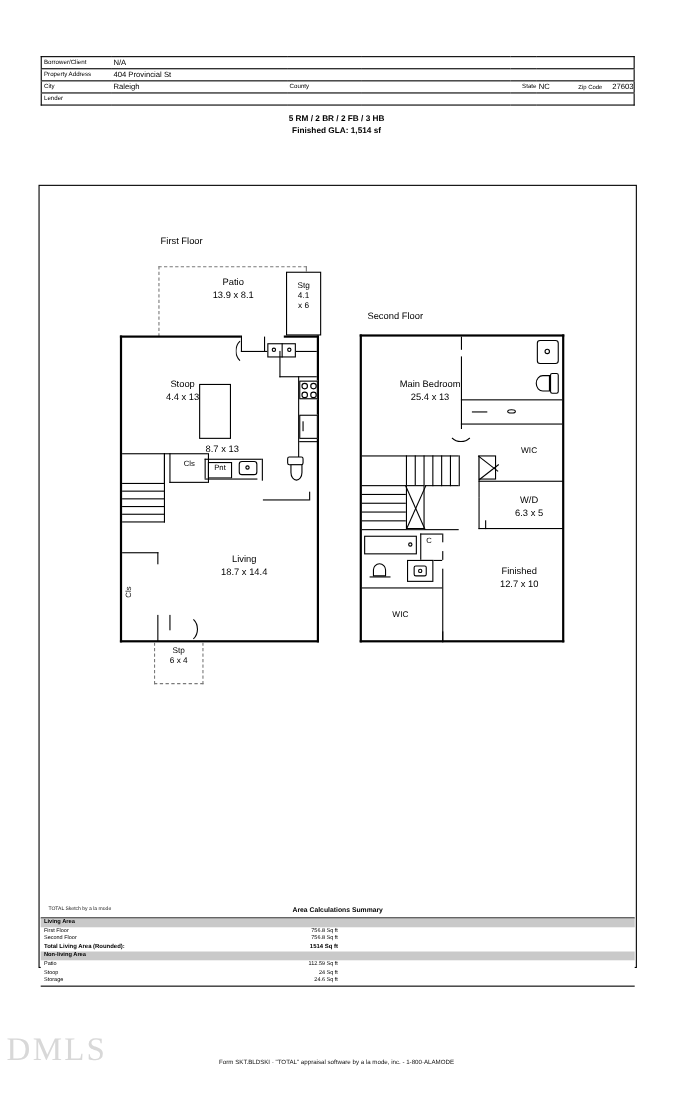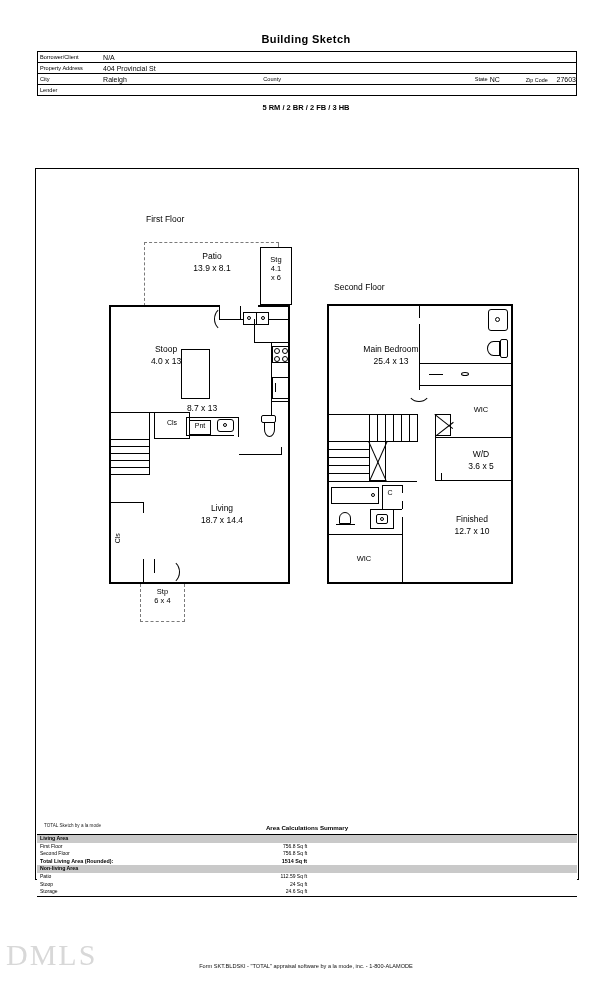--- a/index.html
+++ b/index.html
@@ -101,21 +101,20 @@
     font-family:"Liberation Serif", serif;
     font-size:30px;letter-spacing:2px;color:#d8d8d8;
     user-select:none;
   }
 </style>
 </head>
 <body>
 
 <div class="page">
 
-  <div class="doc-title">Building Sketch</div>
 
   <table class="hdr">
     <tbody>
         <tr>
       <td style="width:62px">Borrower/Client</td>
       <td colspan="5" class="val">N/A</td>
     </tr>
     <tr>
       <td>Property Address</td>
       <td colspan="5" class="val">404 Provincial St</td>
@@ -136,20 +135,21 @@
     </tr>
     <tr>
       <td>Lender</td>
       <td colspan="5" class="val"></td>
     </tr>
   </tbody>
     </table>
 
   <div class="subtitle">
     <div>5 RM / 2 BR / 2 FB / 3 HB</div>
+    <div>Finished GLA: 1,514 sf</div>
   </div>
 
   <div class="sketch-frame">
 
     <div class="sk">
 
       <div class="sk floor-label" style="left:110px;top:45px;">First Floor</div>
 
       <div class="dash-h" style="left:108px;top:73px;width:135px;"></div>
       <div class="dash-v" style="left:108px;top:73px;height:64px;"></div>
@@ -194,21 +194,21 @@
       <div class="box" style="left:246px;top:187px;width:6px;height:6px;border-radius:50%;"></div>
 
       <div class="box" style="left:236px;top:208px;width:17px;height:22px;"></div>
       <div class="thin" style="left:239px;top:214px;width:1px;height:9px;"></div>
       <div class="thin" style="left:236px;top:232px;width:17px;height:1px;"></div>
 
       <div class="box" style="left:145px;top:180px;width:29px;height:50px;"></div>
 
       <div class="sk rm" style="left:90px;top:175px;width:80px;">
         <div>Stoop</div>
-        <div>4.0 x 13</div>
+        <div>4.4 x 13</div>
       </div>
 
       <div class="sk rm" style="left:130px;top:234px;width:72px;">8.7 x 13</div>
 
       <div class="thin" style="left:150px;top:248px;width:52px;height:1px;"></div>
       <div class="thin" style="left:202px;top:248px;width:1px;height:20px;"></div>
       <div class="thin" style="left:150px;top:248px;width:1px;height:18px;"></div>
       <div class="thin" style="left:150px;top:266px;width:48px;height:1px;"></div>
       <div class="box" style="left:153px;top:251px;width:22px;height:15px;"></div>
       <div class="sk rm-xs" style="left:153px;top:253px;width:22px;">Pnt</div>
@@ -288,21 +288,21 @@
 
       <div class="sk rm-sm" style="left:415px;top:236px;width:60px;">WIC</div>
       <div class="thin" style="left:399px;top:245px;width:1px;height:38px;"></div>
       <div class="box" style="left:399px;top:245px;width:16px;height:22px;"></div>
       <div class="thin" style="left:399px;top:245px;width:23px;height:1px;transform:rotate(38deg);transform-origin:left top;"></div>
       <div class="thin" style="left:399px;top:267px;width:23px;height:1px;transform:rotate(-38deg);transform-origin:left top;"></div>
       <div class="thin" style="left:399px;top:268px;width:77px;height:1px;"></div>
 
       <div class="sk rm" style="left:415px;top:280px;width:60px;">
         <div>W/D</div>
-        <div>3.6 x 5</div>
+        <div>6.3 x 5</div>
       </div>
       <div class="thin" style="left:399px;top:283px;width:1px;height:29px;"></div>
       <div class="thin" style="left:399px;top:311px;width:77px;height:1px;"></div>
       <div class="thin" style="left:405px;top:304px;width:1px;height:8px;"></div>
 
       <div class="thin" style="left:293px;top:245px;width:88px;height:1px;"></div>
       <div class="thin" style="left:333px;top:245px;width:1px;height:28px;"></div>
       <div class="thin" style="left:341px;top:245px;width:1px;height:28px;"></div>
       <div class="thin" style="left:349px;top:245px;width:1px;height:28px;"></div>
       <div class="thin" style="left:357px;top:245px;width:1px;height:28px;"></div>

